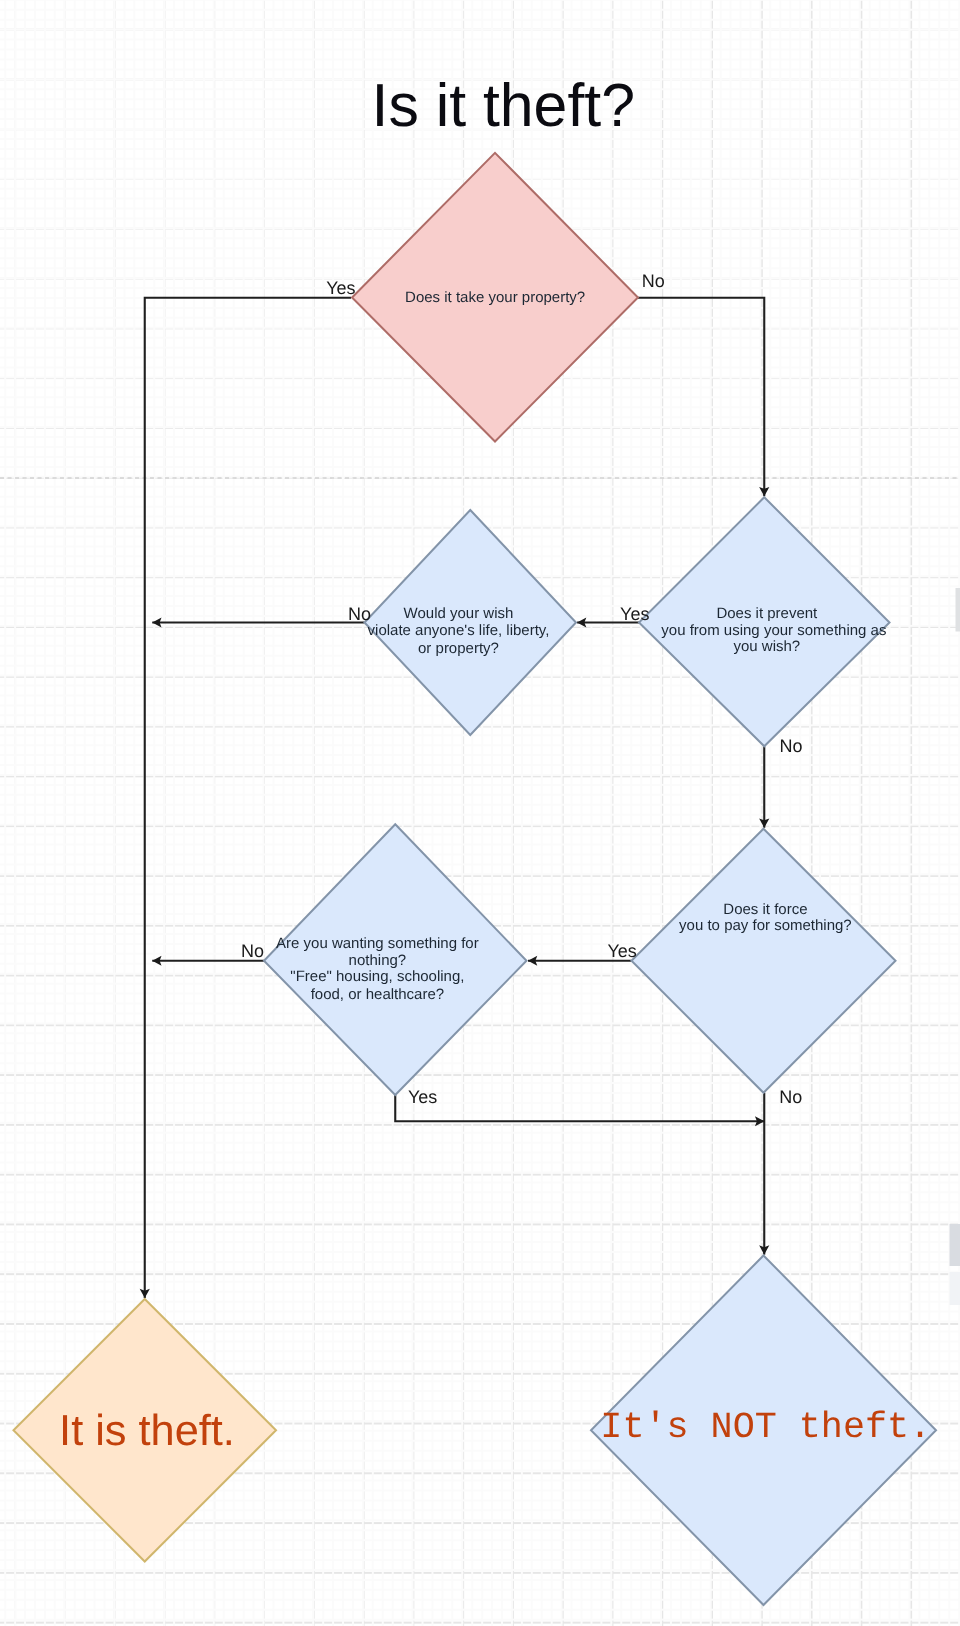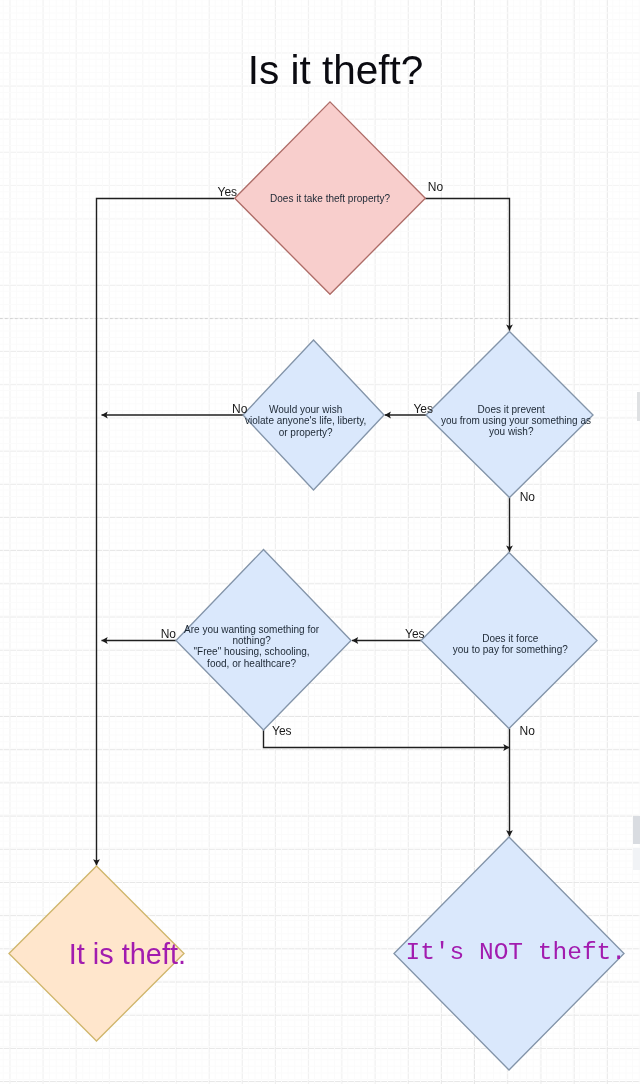--- a/index.html
+++ b/index.html
@@ -26,21 +26,21 @@
   .shape{stroke-width:1.35;}
   .title{
     position:absolute;will-change:transform;transform:translateZ(0);
     left:0;top:47px;width:671px;
     text-align:center;
     font-size:40.5px;color:#0b0b11;
     letter-spacing:0px;
   }
   .lbl{position:absolute;transform:translateZ(0);font-size:12px;color:#1a1a1a;white-space:nowrap;}
   .nodetext{position:absolute;transform:translateZ(0);text-align:center;font-size:10px;line-height:11.3px;color:#1c2733;white-space:pre;}
-  .bigtext{position:absolute;transform:translateZ(0);text-align:right;color:#a21caf;white-space:nowrap;}
+  .bigtext{position:absolute;transform:translateZ(0);text-align:center;color:#c2410c;white-space:nowrap;}
   #t-theft{font-size:28.9px;}
   #t-nottheft{font-size:24.5px;font-family:Liberation Mono, monospace;}
   .sb{position:absolute;border-radius:0px;}
   .sb-a{background:#dfe1e3;}
   .sb-b{background:#d9dce1;}
   .sb-c{background:#f1f3f6;}
 </style>
 </head>
 <body>
 
@@ -79,28 +79,28 @@
 <div class="lbl" style="left:217.5px;top:184.5px">Yes</div>
 <div class="lbl" style="left:427.8px;top:180.0px">No</div>
 <div class="lbl" style="left:413.4px;top:402.0px">Yes</div>
 <div class="lbl" style="left:519.7px;top:489.5px">No</div>
 <div class="lbl" style="left:232.0px;top:402.0px">No</div>
 <div class="lbl" style="left:405.0px;top:626.7px">Yes</div>
 <div class="lbl" style="left:519.5px;top:723.5px">No</div>
 <div class="lbl" style="left:160.7px;top:626.5px">No</div>
 <div class="lbl" style="left:272.0px;top:723.5px">Yes</div>
 
-<div class="nodetext" style="left:270px;top:192.9px;width:120.2px">Does it take theft property?</div>
+<div class="nodetext" style="left:270px;top:192.9px;width:120.2px">Does it take your property?</div>
 <div class="nodetext" style="left:440.9px;top:403.6px;width:140.7px">Does it prevent
 you from using your something as
 you wish?</div>
 <div class="nodetext" style="left:245px;top:404.1px;width:121.3px">Would your wish
 violate anyone's life, liberty,
 or property?</div>
-<div class="nodetext" style="left:452.7px;top:633px;width:115.2px">Does it force
+<div class="nodetext" style="left:452.7px;top:601px;width:115.2px">Does it force
 you to pay for something?</div>
 <div class="nodetext" style="left:184px;top:623.7px;width:135.2px">Are you wanting something for
 nothing?
 "Free" housing, schooling,
 food, or healthcare?</div>
 <div class="bigtext" id="t-theft" style="left:10px;top:938px;width:176px">It is theft.</div>
 <div class="bigtext" id="t-nottheft" style="left:395px;top:939px;width:231px">It's NOT theft.</div>
 
 <div class="sb sb-a" style="left:637px;top:392.3px;width:3px;height:29.2px"></div>
 <div class="sb sb-b" style="left:633.2px;top:815.7px;width:6.8px;height:28px"></div>

